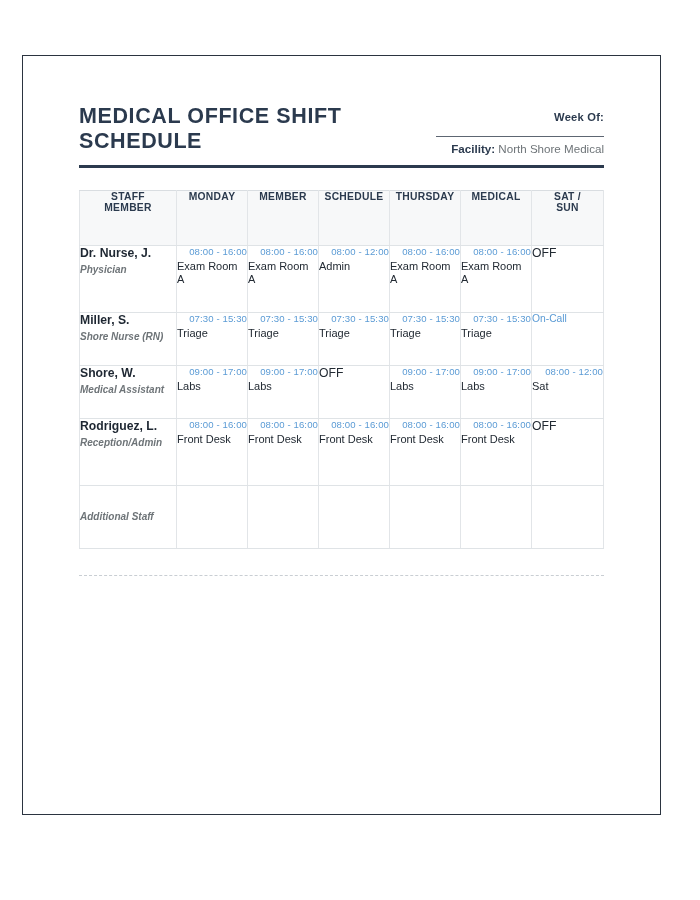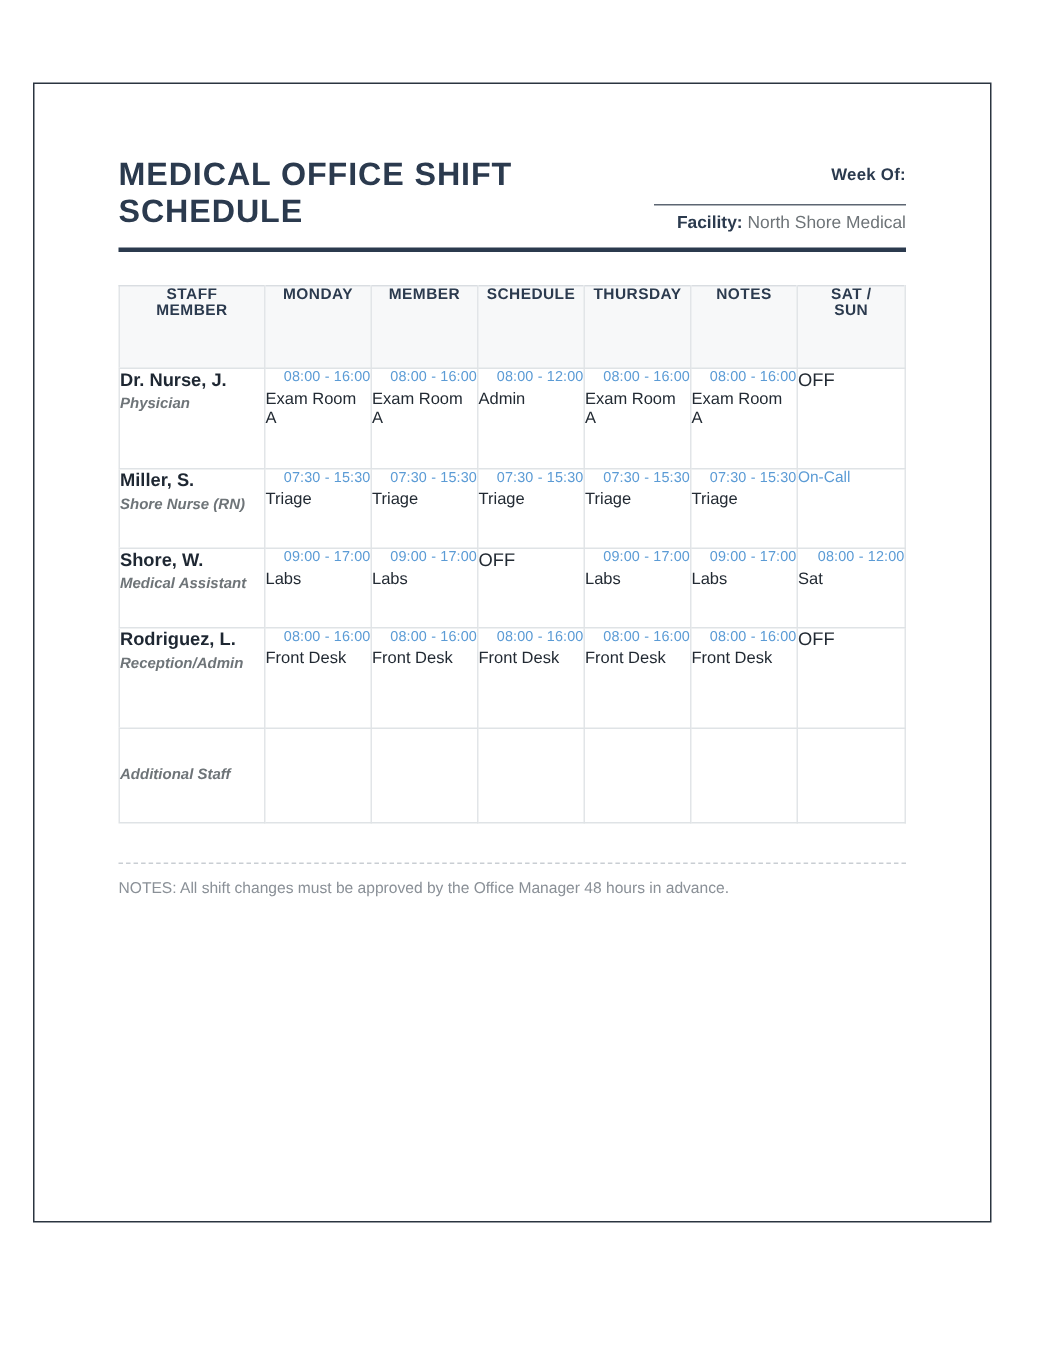--- a/index.html
+++ b/index.html
@@ -237,21 +237,21 @@
         <thead>
           <tr>
             <th>
               <span>STAFF</span>
               <span class="hd-line2">MEMBER</span>
             </th>
             <th>MONDAY</th>
             <th>MEMBER</th>
             <th>SCHEDULE</th>
             <th>THURSDAY</th>
-            <th>NOTES</th>
+            <th>MEDICAL</th>
             <th>
               <span>SAT /</span>
               <span class="hd-line2">SUN</span>
             </th>
           </tr>
         </thead>
         <tbody>
 
           <tr class="r-tall">
             <td class="staff-cell">
@@ -387,16 +387,15 @@
             <td class="shift-cell"></td>
             <td class="shift-cell"></td>
             <td class="shift-cell"></td>
           </tr>
 
         </tbody>
       </table>
     </div>
 
     <div class="notes-divider"></div>
-    <div class="notes-text">NOTES: All shift changes must be approved by the Office Manager 48 hours in advance.</div>
 
   </div>
 </div>
 
 </body></html>

